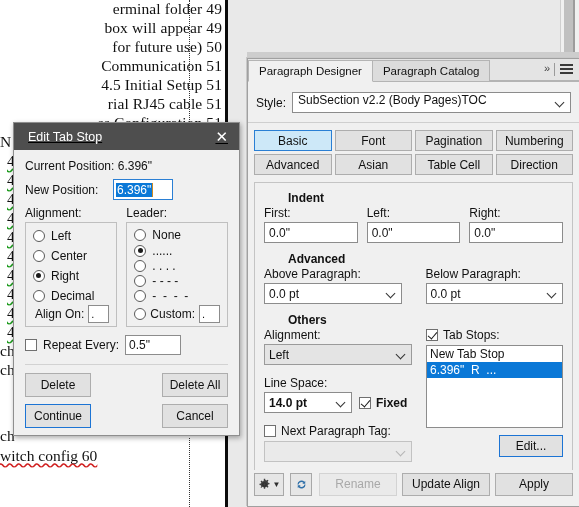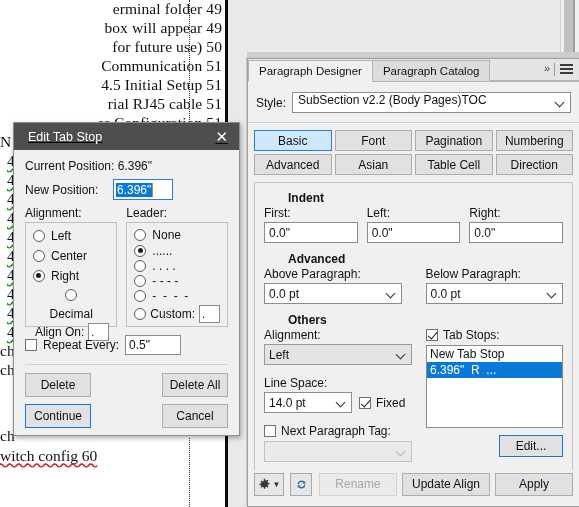--- a/index.html
+++ b/index.html
@@ -280,21 +280,21 @@
 
     <div style="display:flex;gap:14px;">
       <div style="width:148px;">
         <div class="sub-lbl">Alignment:</div>
         <div class="combo gray">
           <span>Left</span>
           <div class="caret"></div>
         </div>
 
         <div class="sub-lbl" style="margin-top:11px;">Line Space:</div>
-        <div style="display:flex;align-items:center;gap:7px;">
+        <div style="display:flex;align-items:center;gap:7px;font-weight:bold;">
           <div class="combo" style="width:88px;">
             <span>14.0 pt</span>
             <div class="caret"></div>
           </div>
           <div class="chk-row">
             <span class="chk on"></span>
             <span>Fixed</span>
           </div>
         </div>
 
@@ -375,21 +375,21 @@
             <span>Left</span>
           </div>
           <div class="rad-row">
             <span class="rad"></span>
             <span>Center</span>
           </div>
           <div class="rad-row">
             <span class="rad on"></span>
             <span>Right</span>
           </div>
-          <div class="rad-row" style="margin-bottom:2px;flex-direction:column;">
+          <div class="rad-row" style="margin-bottom:2px;">
             <span class="rad"></span>
             <span>Decimal</span>
           </div>
           <div class="alignon">
             <span>Align On:</span>
             <span class="minibox">.</span>
           </div>
         </div>
       </div>
 

